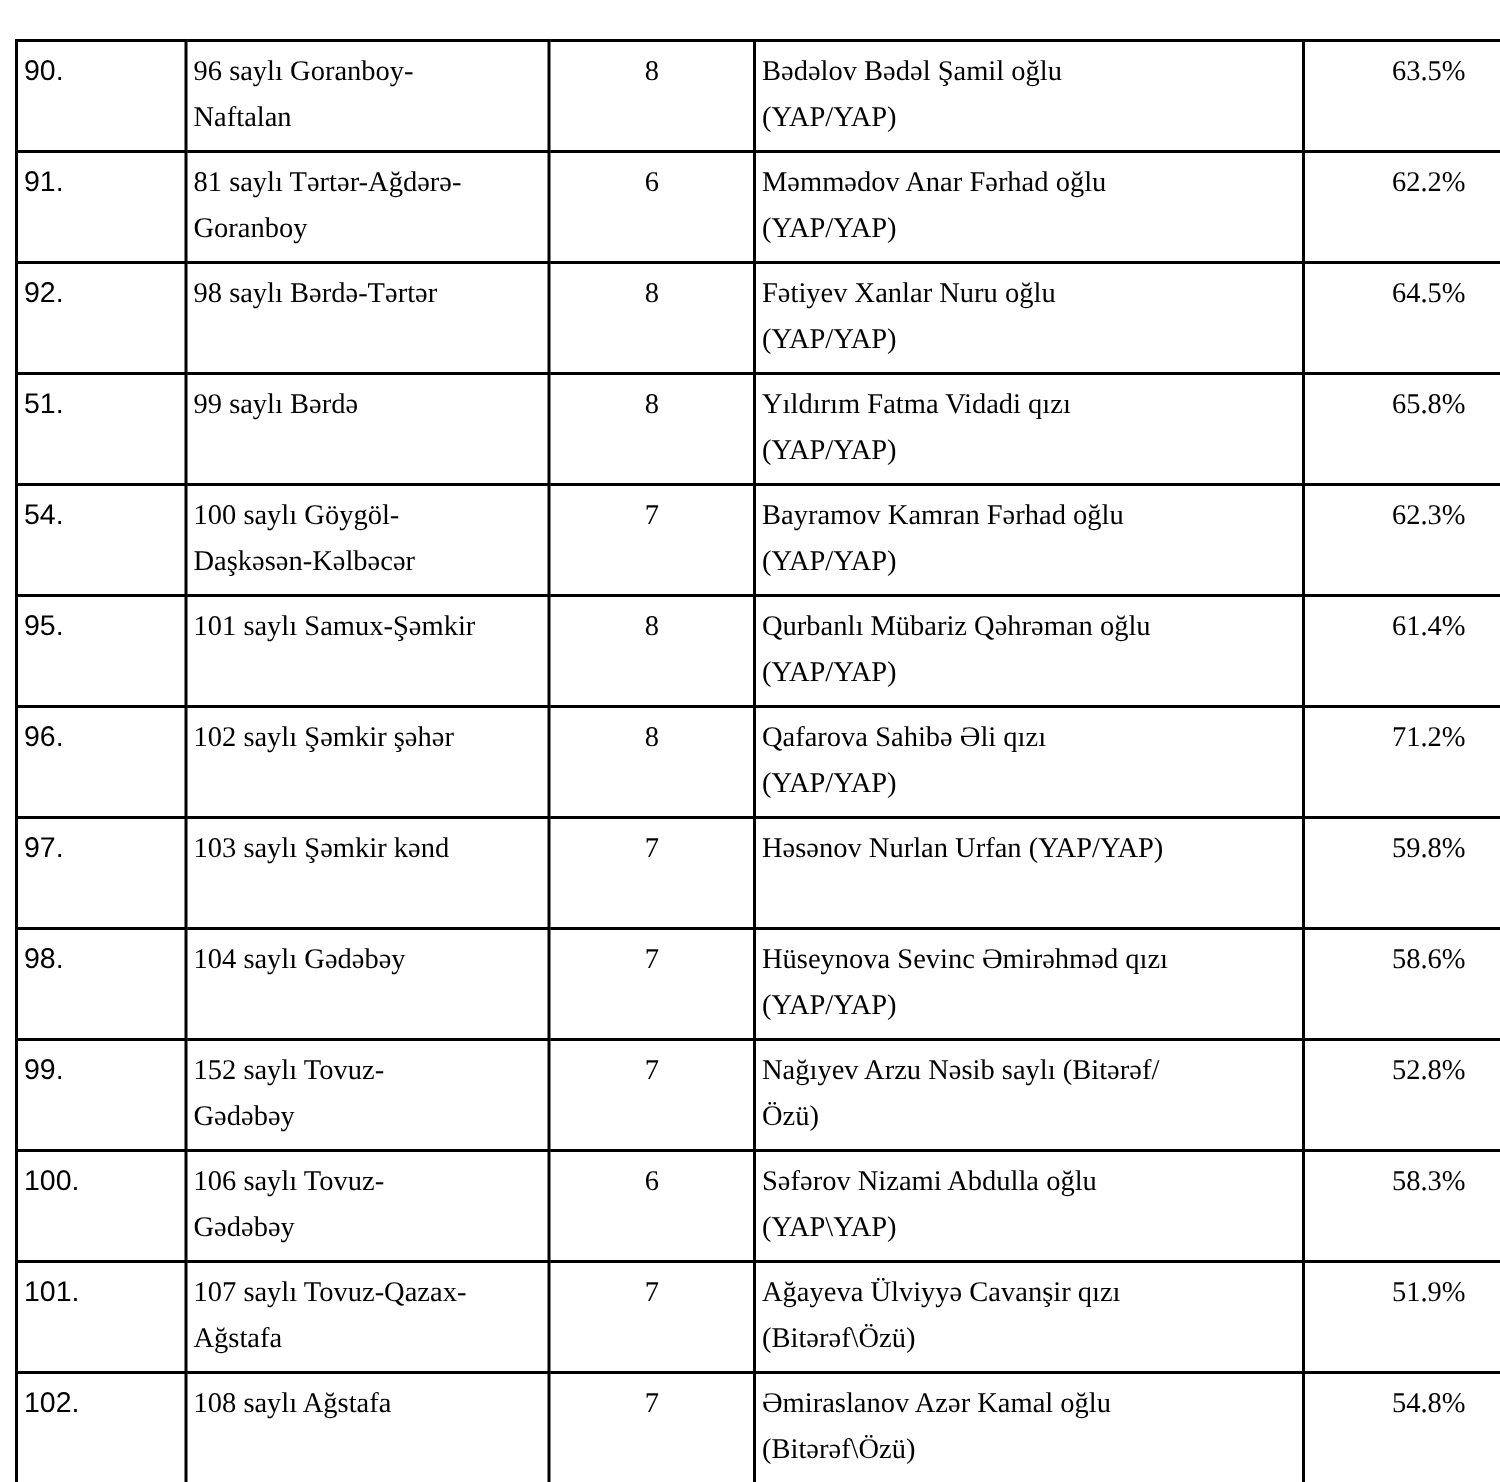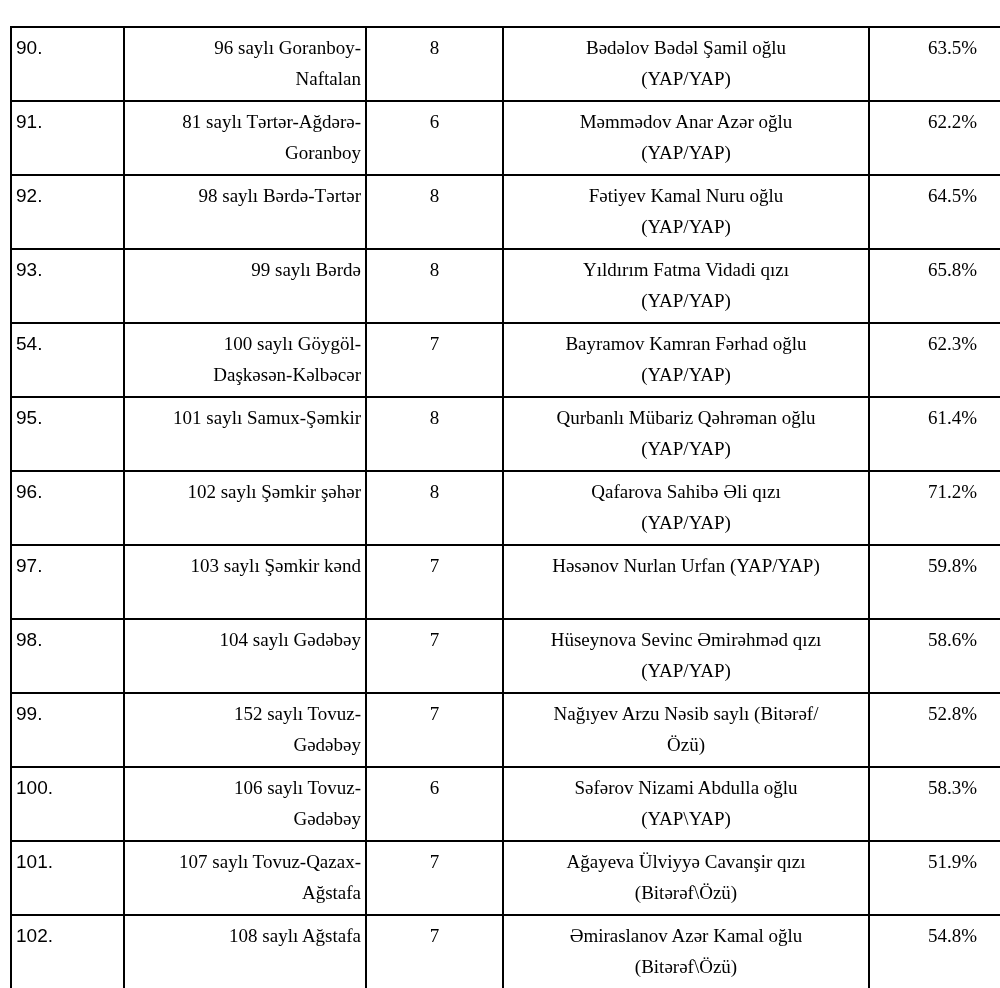--- a/index.html
+++ b/index.html
@@ -36,29 +36,29 @@
   }
   td.col-num {
     width: 103px;
     text-align: left;
     padding-left: 9px;
     font-family: "Liberation Sans", sans-serif;
     font-size: 19px;
   }
   td.col-district {
     width: 232px;
-    text-align: right;
+    text-align: left;
   }
   td.col-count {
     width: 127px;
     text-align: center;
   }
   td.col-candidate {
     width: 356px;
-    text-align: center;
+    text-align: left;
   }
   td.col-percent {
     width: 157px;
     text-align: center;
   }
   .cell-line {
     white-space: nowrap;
   }
 </style>
 </head>
@@ -82,41 +82,41 @@
   </tr>
 
   <tr>
     <td class="col-num">91.</td>
     <td class="col-district">
             <div class="cell-line">81 saylı Tərtər-Ağdərə-</div>
             <div class="cell-line">Goranboy</div>
           </td>
     <td class="col-count">6</td>
     <td class="col-candidate">
-            <div class="cell-line">Məmmədov Anar Azər oğlu</div>
+            <div class="cell-line">Məmmədov Anar Fərhad oğlu</div>
             <div class="cell-line">(YAP/YAP)</div>
           </td>
     <td class="col-percent">62.2%</td>
   </tr>
 
   <tr>
     <td class="col-num">92.</td>
     <td class="col-district">
             <div class="cell-line">98 saylı Bərdə-Tərtər</div>
           </td>
     <td class="col-count">8</td>
     <td class="col-candidate">
-            <div class="cell-line">Fətiyev Kamal Nuru oğlu</div>
+            <div class="cell-line">Fətiyev Xanlar Nuru oğlu</div>
             <div class="cell-line">(YAP/YAP)</div>
           </td>
     <td class="col-percent">64.5%</td>
   </tr>
 
   <tr>
-    <td class="col-num">93.</td>
+    <td class="col-num">51.</td>
     <td class="col-district">
             <div class="cell-line">99 saylı Bərdə</div>
           </td>
     <td class="col-count">8</td>
     <td class="col-candidate">
             <div class="cell-line">Yıldırım Fatma Vidadi qızı</div>
             <div class="cell-line">(YAP/YAP)</div>
           </td>
     <td class="col-percent">65.8%</td>
   </tr>

